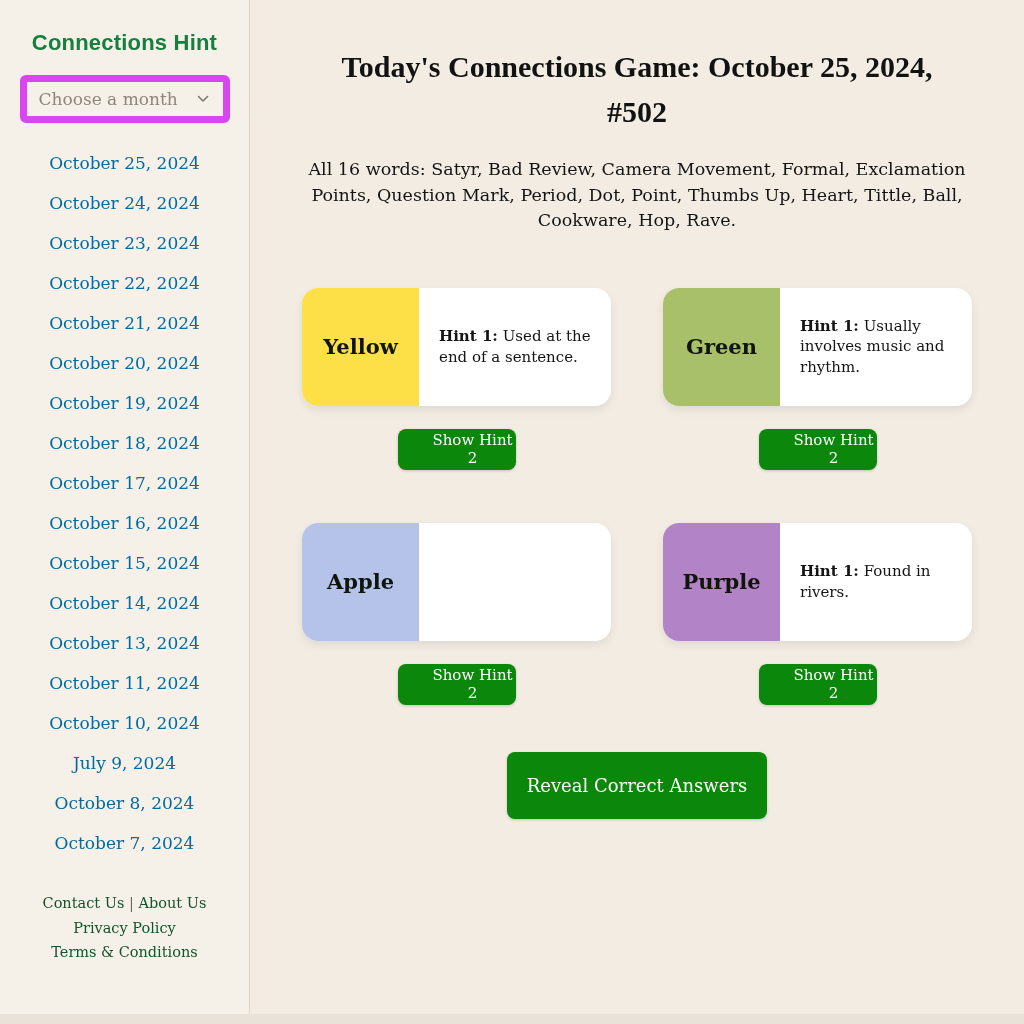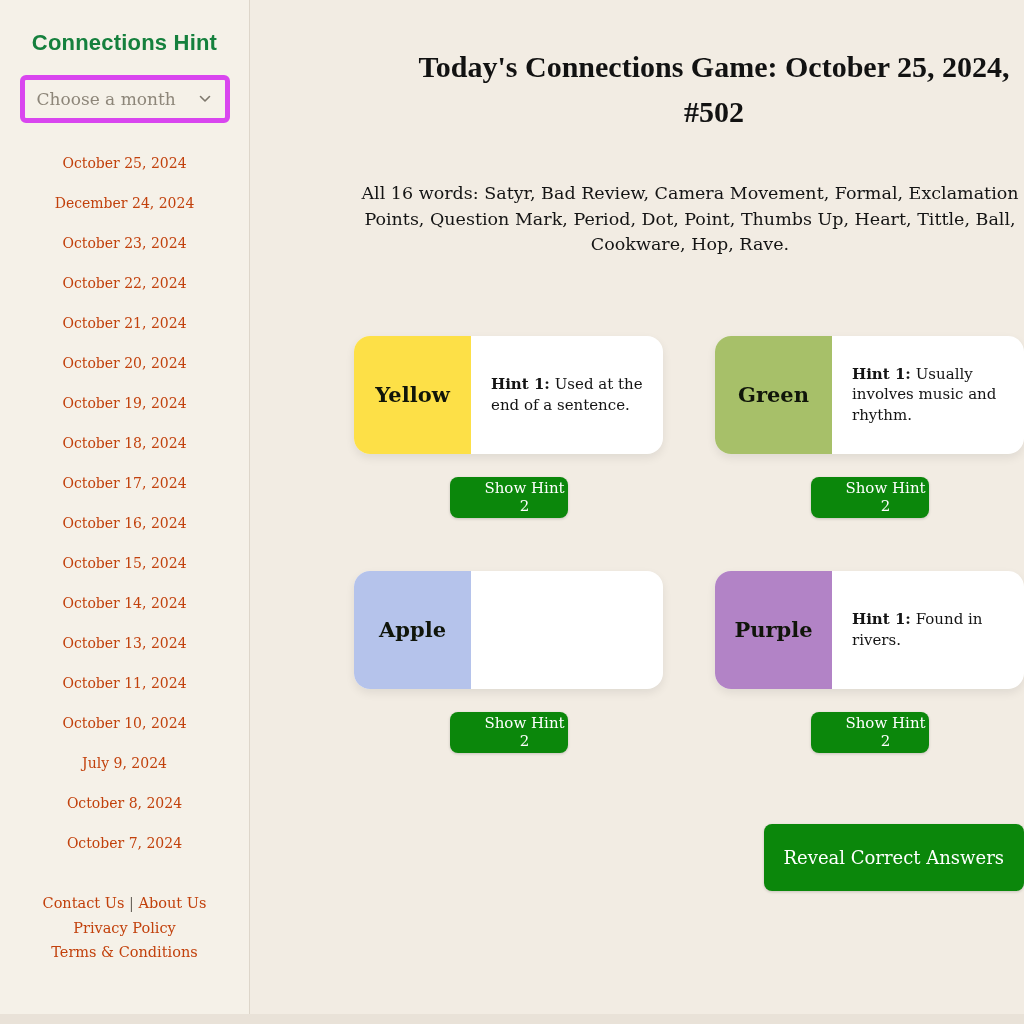--- a/index.html
+++ b/index.html
@@ -19,38 +19,38 @@
     display:flex; flex-direction:column; align-items:center;
     text-align:center;
   }
   .sidebar h1 {
     font-family:"Liberation Sans","DejaVu Sans",sans-serif;
     font-size:22px; font-weight:700; color:#15803d;
     margin-top:30px; letter-spacing:.2px;
   }
   .month-select {
     width:210px; height:48px; margin-top:19px;
-    border:5px solid #d946ef; border-radius:6px;
+    border:7px solid #d946ef; border-radius:6px;
     display:flex; align-items:center; justify-content:space-between;
     padding:0 14px 0 12px; cursor:pointer; background:transparent;
   }
   .month-select .value { font-size:17px; color:#8d8679; }
   .month-select svg { stroke:#7d776c; }
 
   .date-list { margin-top:20px; list-style:none; }
   .date-list li {
-    height:40px; line-height:40px; font-size:14px; color:#c2410c;
+    height:40px; line-height:40px; font-size:17px; color:#0369a1;
     cursor:pointer; white-space:nowrap;
   }
 
   .side-footer { margin-top:28px; font-size:14.5px; color:#6b665d; line-height:24.5px; }
-  .side-footer a { color:#c2410c; text-decoration:none; cursor:pointer; }
+  .side-footer a { color:#14532d; text-decoration:none; cursor:pointer; }
 
   
-  .main { flex:1; display:flex; flex-direction:column; align-items:flex-end;gap:24px; }
+  .main { flex:1; display:flex; flex-direction:column; align-items:center; }
   .page-title {
     margin-top:44px; max-width:620px;
     font-family:"Liberation Serif","DejaVu Serif",serif;
     font-size:30px; line-height:45px; font-weight:700;
     color:#121212; text-align:center;
   }
   .words {
     margin-top:23px; max-width:668px;
     font-size:17.5px; line-height:25.5px; color:#141414;
     text-align:center;
@@ -102,21 +102,21 @@
 
   <div class="month-select">
     <span class="value">Choose a month</span>
     <svg width="12" height="8" viewBox="0 0 12 8" fill="none">
       <polyline points="1.5,1.5 6,6 10.5,1.5" stroke-width="1.6" stroke-linecap="round" stroke-linejoin="round"></polyline>
     </svg>
   </div>
 
   <ul class="date-list">
     <li>October 25, 2024</li>
-    <li>December 24, 2024</li>
+    <li>October 24, 2024</li>
     <li>October 23, 2024</li>
     <li>October 22, 2024</li>
     <li>October 21, 2024</li>
     <li>October 20, 2024</li>
     <li>October 19, 2024</li>
     <li>October 18, 2024</li>
     <li>October 17, 2024</li>
     <li>October 16, 2024</li>
     <li>October 15, 2024</li>
     <li>October 14, 2024</li>

